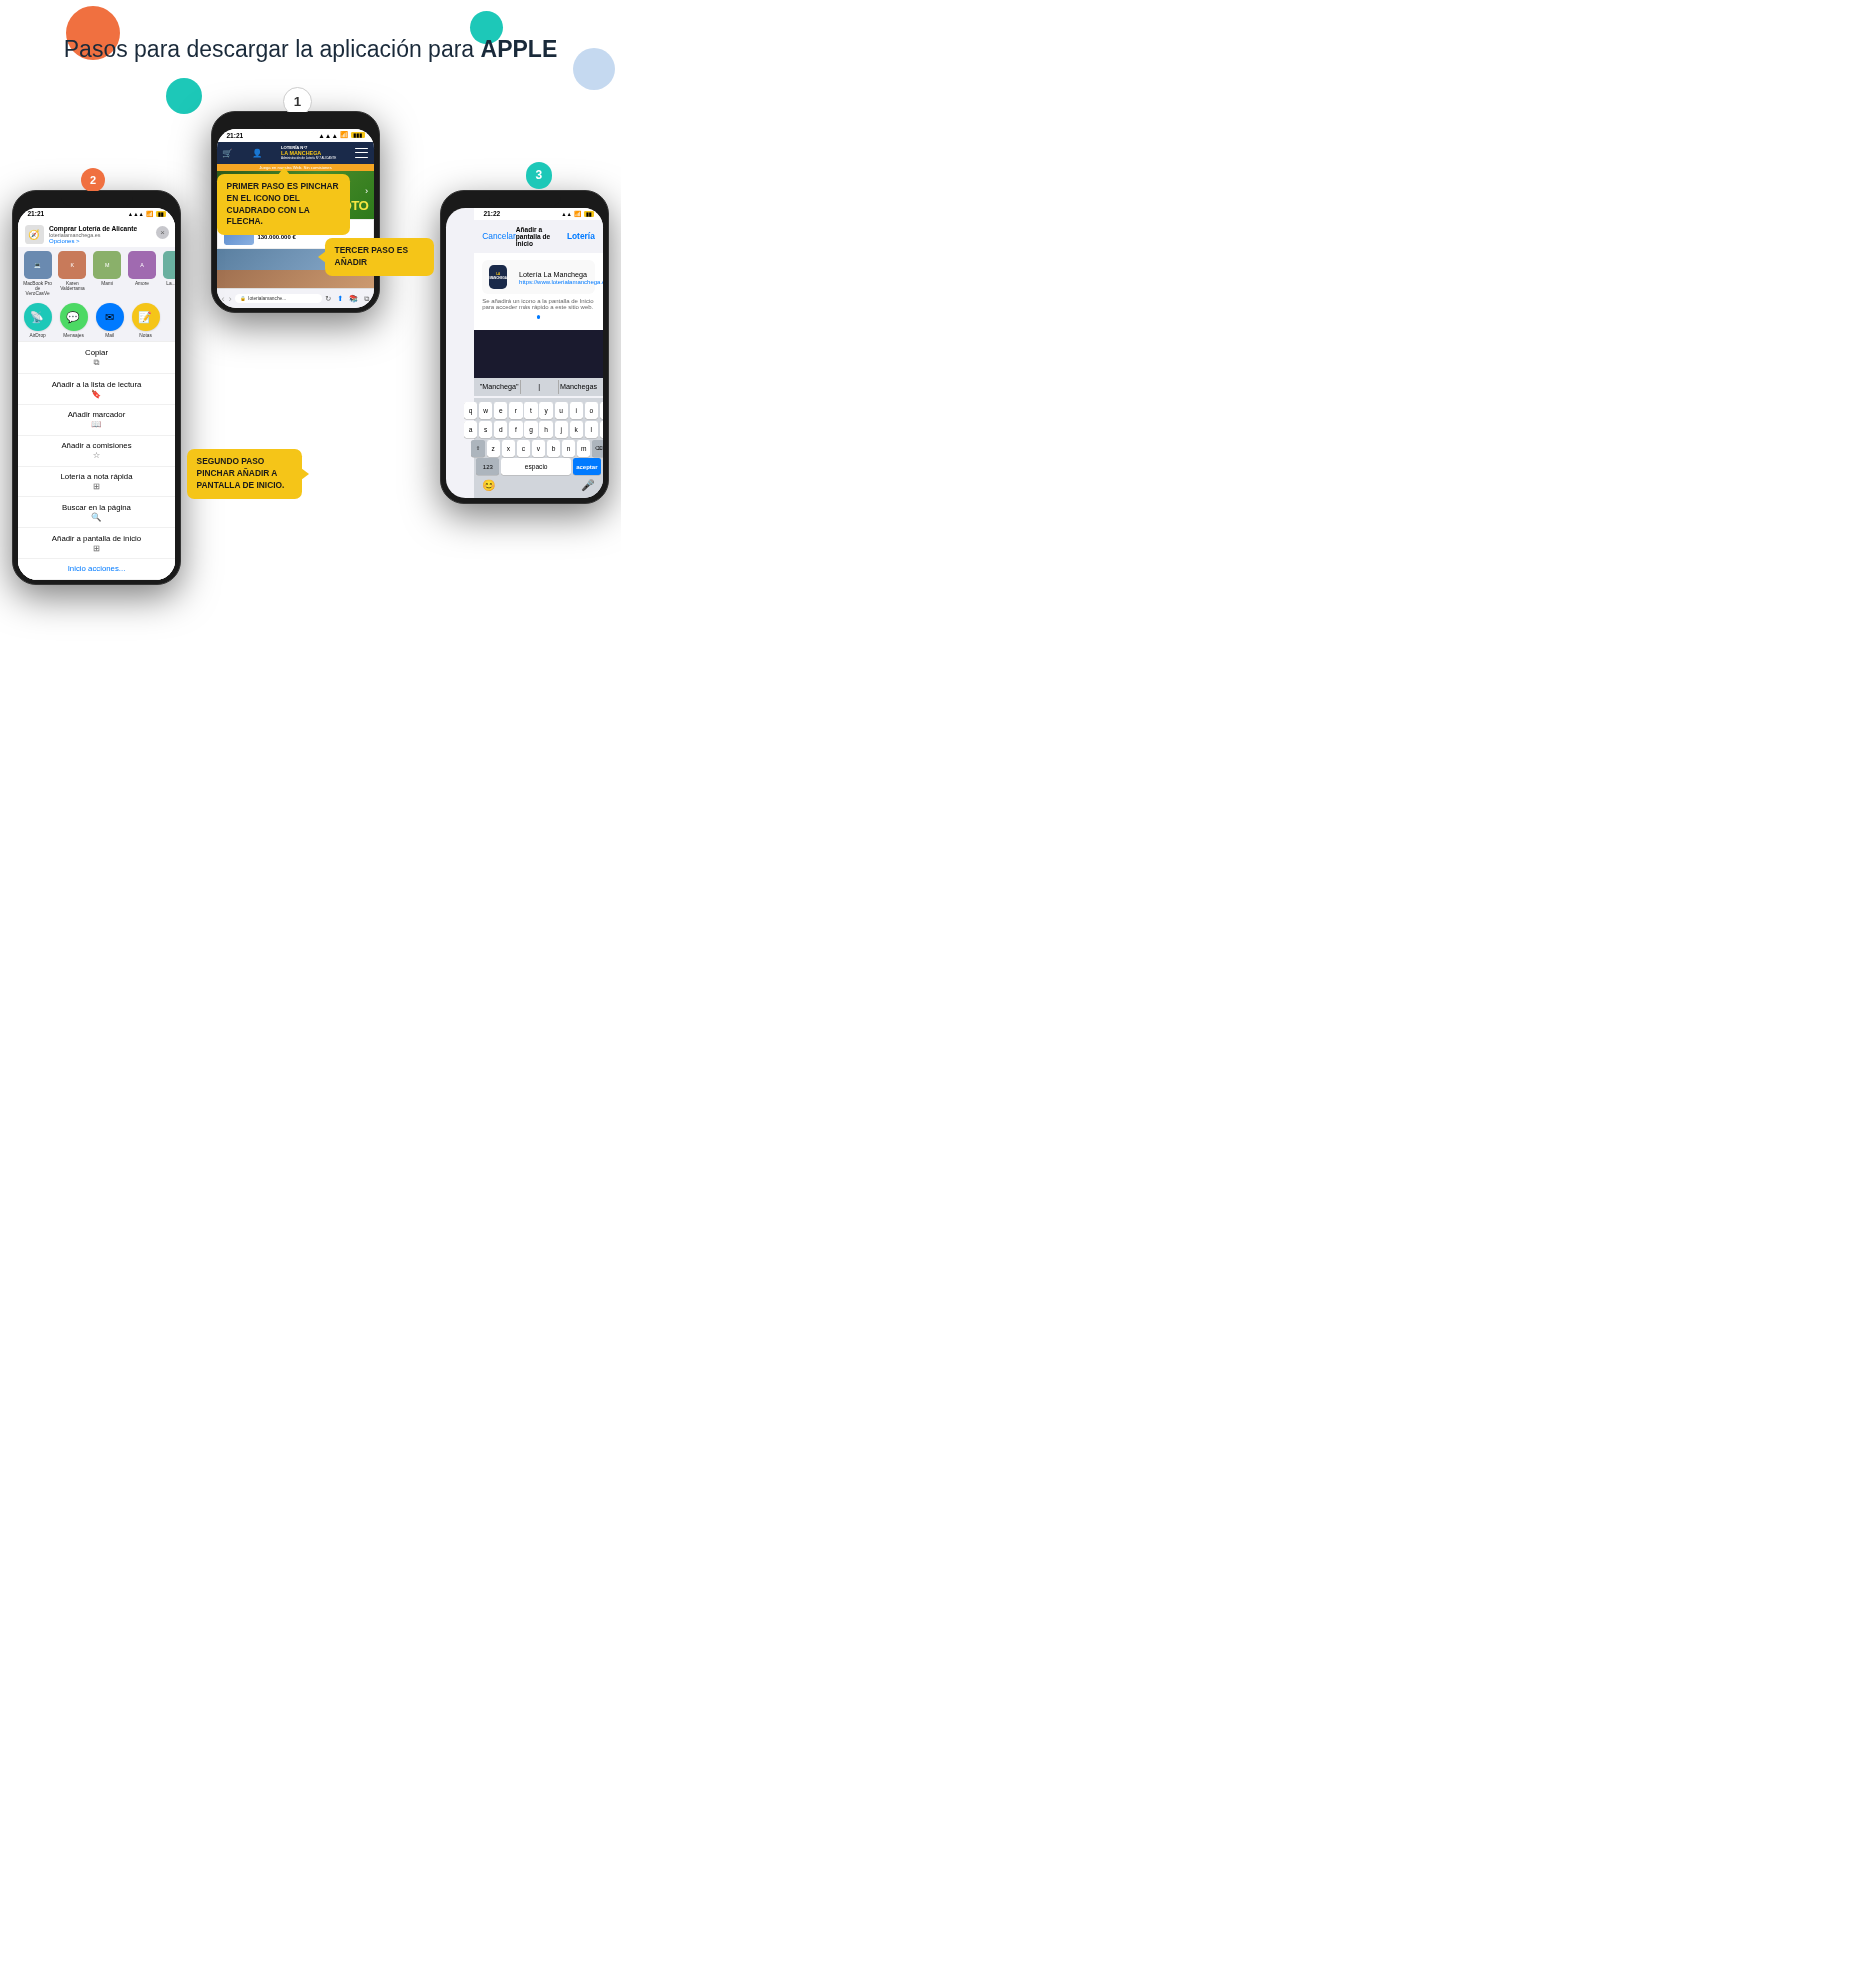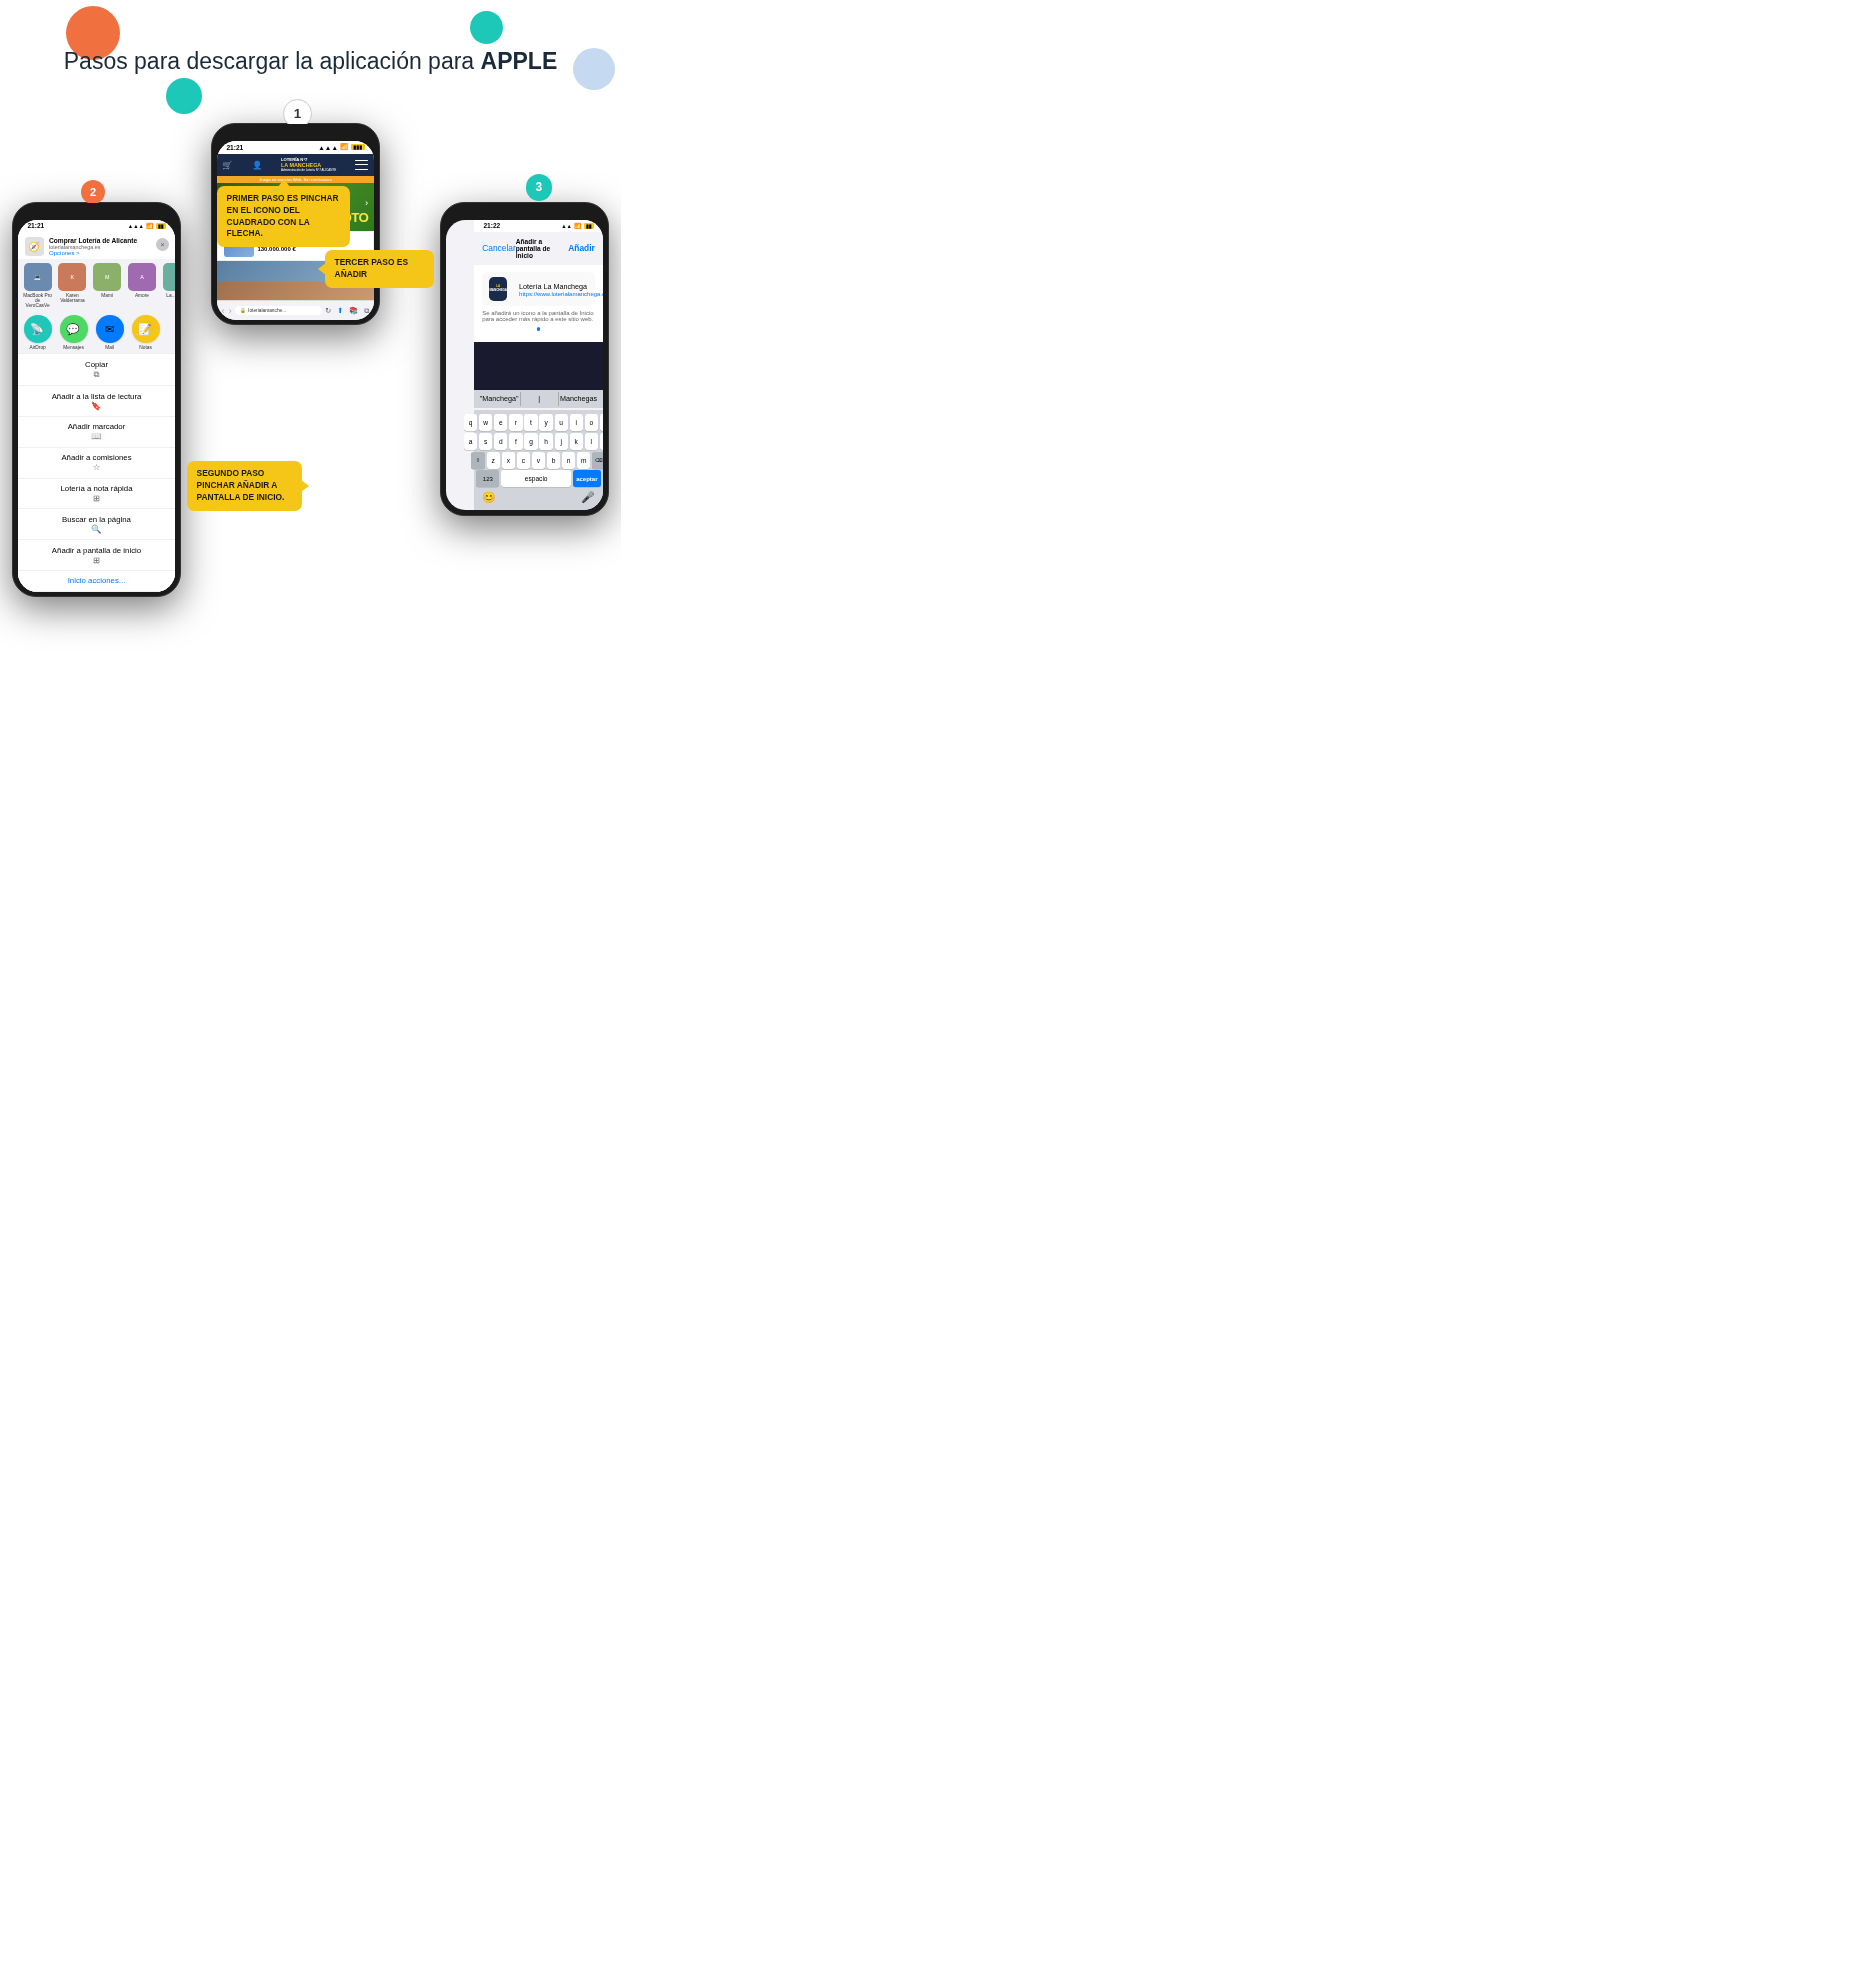--- a/index.html
+++ b/index.html
@@ -15,21 +15,21 @@
     
     .deco-circle {
       position: absolute;
       border-radius: 50%;
       pointer-events: none;
     }
 
     
     .page-header {
       text-align: center;
-      padding-top: 48px;
+      padding-top: 36px;
       padding-bottom: 12px;
       position: relative;
       z-index: 2;
     }
     .page-header h1 {
       font-size: 23px;
       font-weight: 400;
       color: #1a2a3a;
     }
     .page-header h1 strong {
@@ -742,21 +742,21 @@
           <div class="status-icons">
             <span style="font-size:5.4px;">▲▲</span>
             <span style="font-size:6px;">📶</span>
             <span style="background:#f5c518;border-radius:1.2px;padding:0 1.8px;font-size:5.4px;">▮▮</span>
           </div>
         </div>
 
         <div class="add-home-header">
           <span class="add-home-cancel">Cancelar</span>
           <span class="add-home-title" style="font-size:6.6px;">Añadir a pantalla de inicio</span>
-          <span class="add-home-add">Añadir</span>
+          <span class="add-home-add">Lotería</span>
         </div>
 
         <div class="add-home-content">
           <div class="app-name-row">
             <div class="app-icon-sm">
               <div style="font-size:3px;text-align:center;line-height:1.2;">
                 <div style="color:#f5c518;font-weight:900;">LA</div>
                 <div>MANCHEGA</div>
               </div>
             </div>

